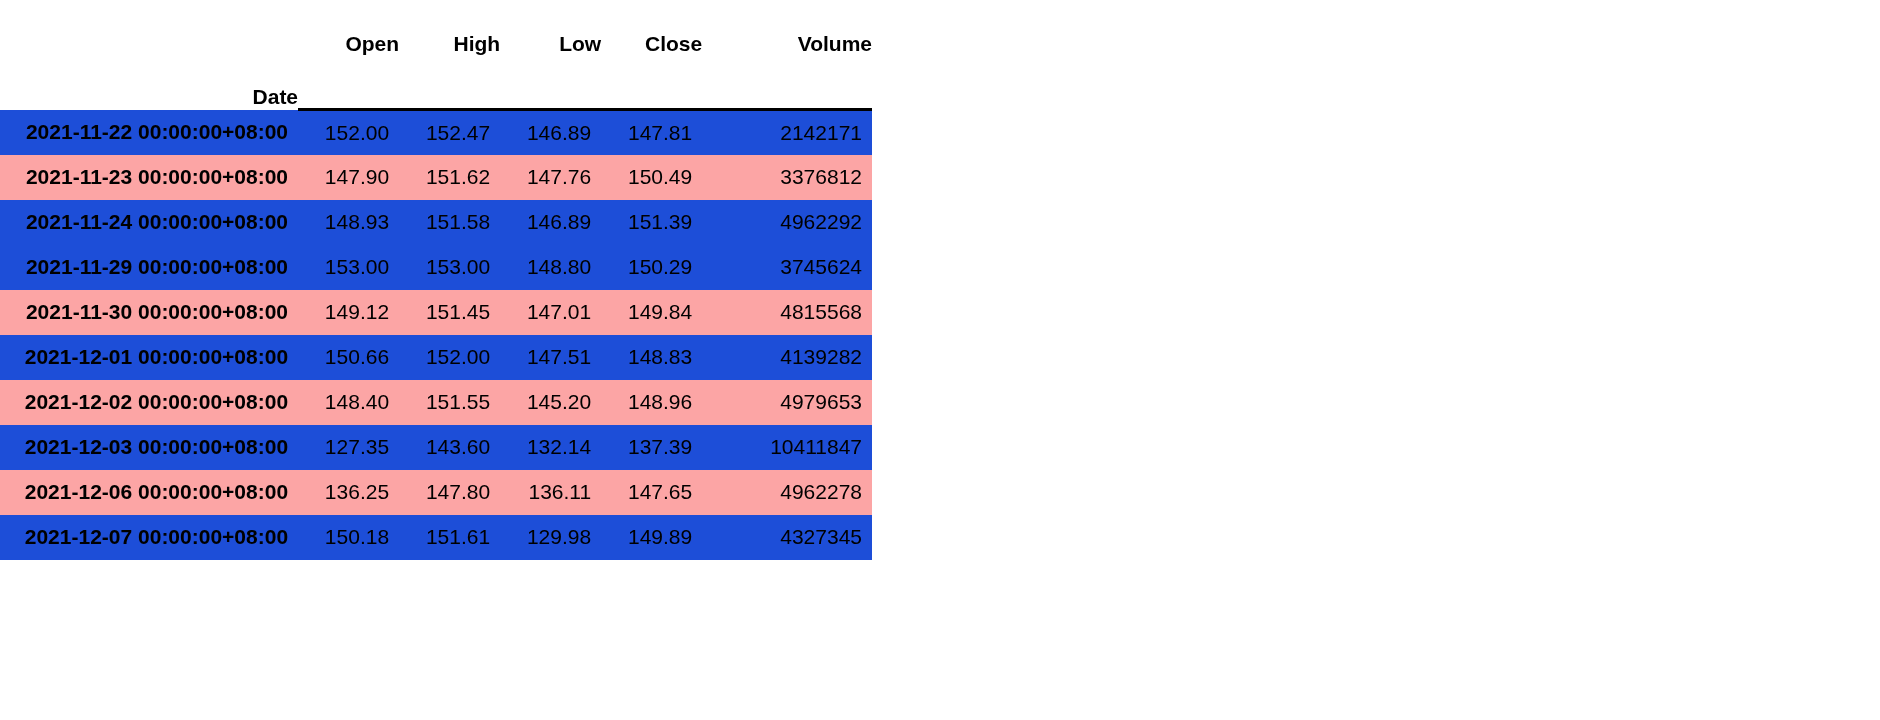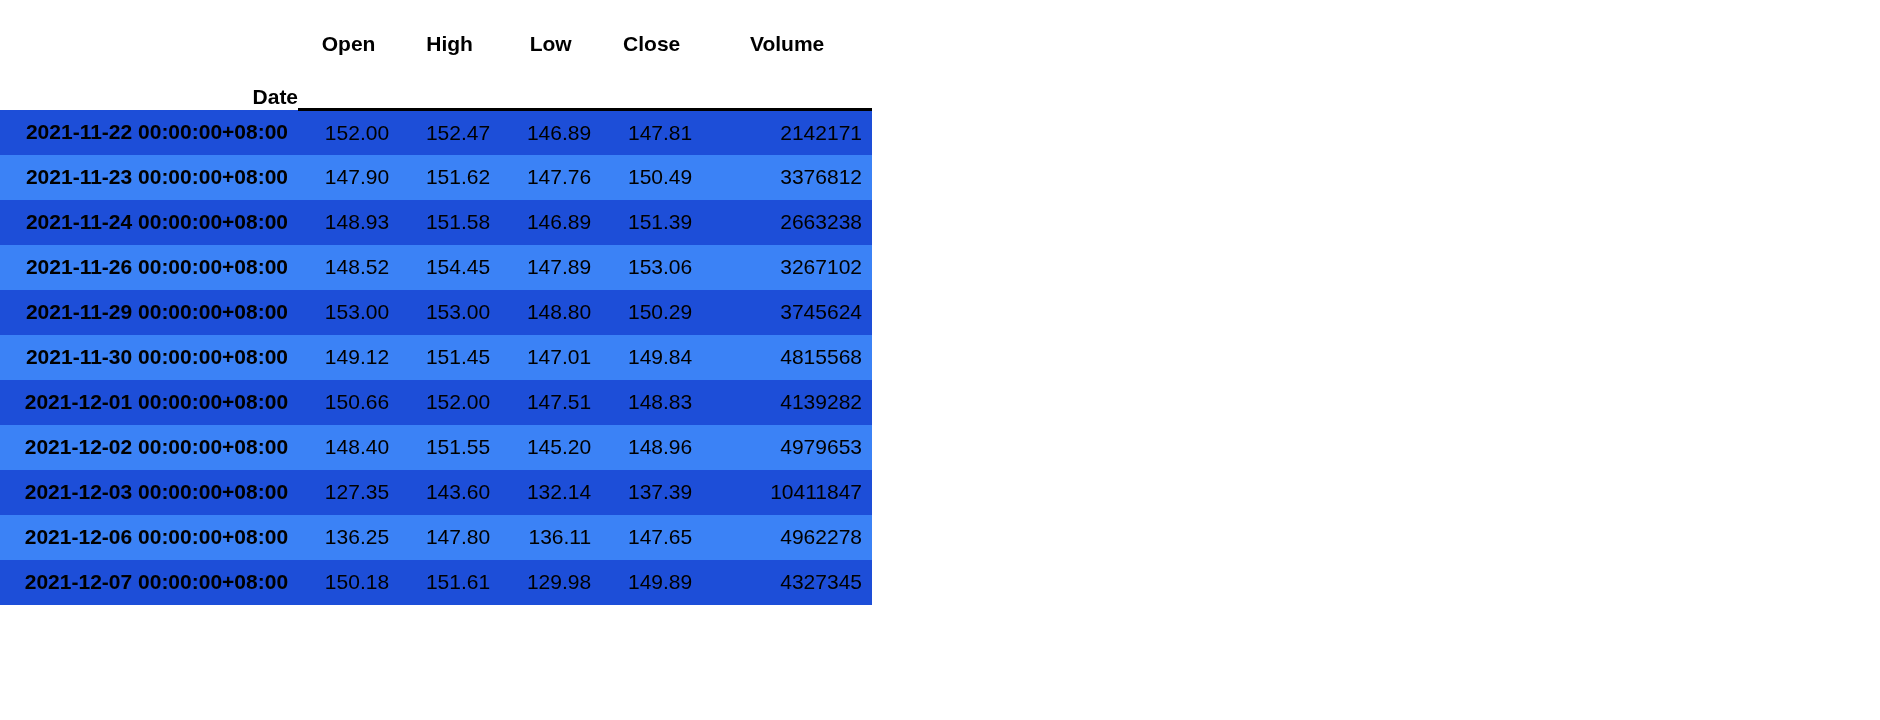--- a/index.html
+++ b/index.html
@@ -36,21 +36,21 @@
     font-size: 21px;
     padding: 0;
     border: none;
     vertical-align: bottom;
     white-space: nowrap;
   }
 
   
   thead tr.cols-row th {
     height: 56px;
-    text-align: center;
+    text-align: right;
     padding-right: 10px;
     padding-bottom: 2px;
   }
   thead tr.cols-row th.corner-cell {
     text-align: left;
   }
 
   
   thead tr.index-name-row th {
     height: 52px;
@@ -63,21 +63,21 @@
     border-bottom: 3px solid #000000;
   }
 
   table.dataframe tbody tr {
     height: 45px;
   }
   table.dataframe tbody tr.odd-row {
     background-color: #1d4ed8;
   }
   table.dataframe tbody tr.even-row {
-    background-color: #3b82f6;
+    background-color: #fca5a5;
   }
 
   table.dataframe tbody th.row-index {
     font-weight: bold;
     font-size: 21px;
     text-align: right;
     padding: 0 10px 0 0;
     border: none;
     white-space: nowrap;
     vertical-align: middle;
@@ -147,29 +147,21 @@
           <td>147.76</td>
           <td>150.49</td>
           <td>3376812</td>
         </tr>
         <tr class="odd-row">
           <th class="row-index">2021-11-24 00:00:00+08:00</th>
           <td>148.93</td>
           <td>151.58</td>
           <td>146.89</td>
           <td>151.39</td>
-          <td>2663238</td>
-        </tr>
-        <tr class="even-row">
-          <th class="row-index">2021-11-26 00:00:00+08:00</th>
-          <td>148.52</td>
-          <td>154.45</td>
-          <td>147.89</td>
-          <td>153.06</td>
-          <td>3267102</td>
+          <td>4962292</td>
         </tr>
         <tr class="odd-row">
           <th class="row-index">2021-11-29 00:00:00+08:00</th>
           <td>153.00</td>
           <td>153.00</td>
           <td>148.80</td>
           <td>150.29</td>
           <td>3745624</td>
         </tr>
         <tr class="even-row">

